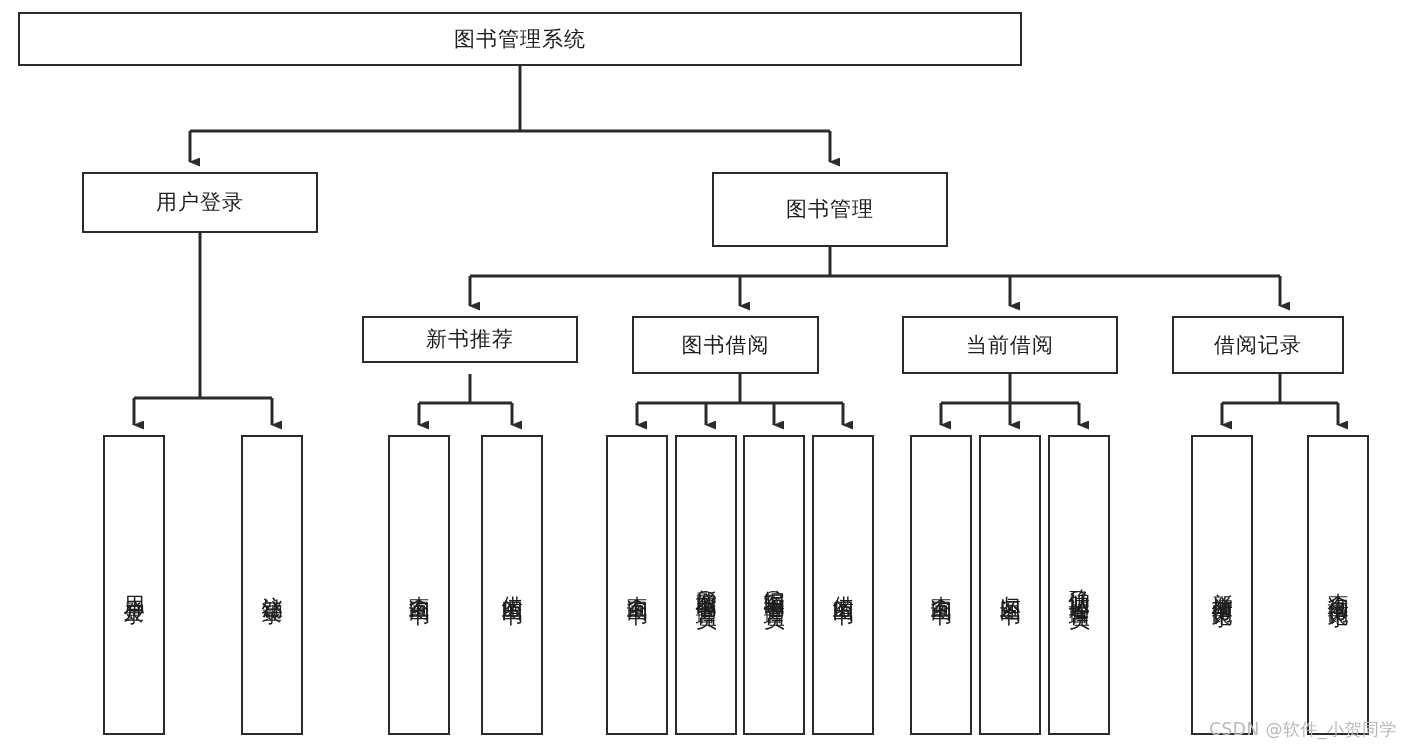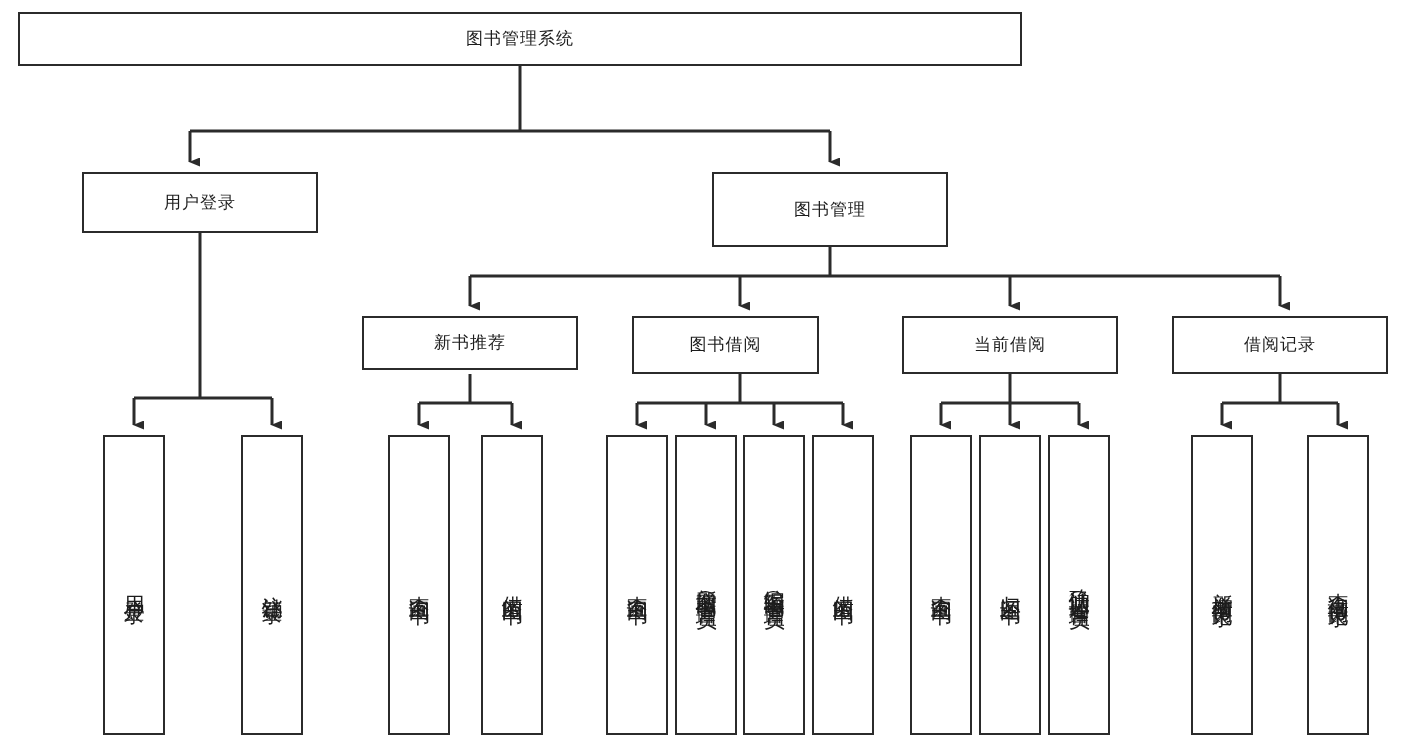--- a/index.html
+++ b/index.html
@@ -30,21 +30,21 @@
     background: #ffffff;
     border: 2px solid #2b2b2b;
     display: flex;
     align-items: center;
     justify-content: center;
     text-align: center;
     color: #1c1c1c;
     z-index: 2;
   }
   .node-label {
-    font-size: 17px;
+    font-size: 21px;
     line-height: 1.25;
     letter-spacing: 1px;
     white-space: nowrap;
   }
   .node.vertical {
     align-items: center;
     justify-content: center;
   }
   .node.vertical .node-label {
     writing-mode: vertical-rl;
@@ -125,30 +125,30 @@
     <span class="node-label">图书管理系统</span>
   </div>
 
   <div class="node" style="left:82px; top:172px; width:236px; height:61px;">
     <span class="node-label">用户登录</span>
   </div>
   <div class="node" style="left:712px; top:172px; width:236px; height:75px;">
     <span class="node-label">图书管理</span>
   </div>
 
-  <div class="node" style="left:362px; top:316px; width:216px; height:54px;">
+  <div class="node" style="left:362px; top:316px; width:216px; height:47px;">
     <span class="node-label">新书推荐</span>
   </div>
   <div class="node" style="left:632px; top:316px; width:187px; height:58px;">
     <span class="node-label">图书借阅</span>
   </div>
   <div class="node" style="left:902px; top:316px; width:216px; height:58px;">
     <span class="node-label">当前借阅</span>
   </div>
-  <div class="node" style="left:1172px; top:316px; width:216px; height:58px;">
+  <div class="node" style="left:1172px; top:316px; width:172px; height:58px;">
     <span class="node-label">借阅记录</span>
   </div>
 
   <div class="node vertical" style="left:103px; top:435px; width:62px; height:300px;">
     <span class="node-label">用户登录</span>
   </div>
   <div class="node vertical" style="left:241px; top:435px; width:62px; height:300px;">
     <span class="node-label">注销登录</span>
   </div>
 
@@ -182,14 +182,15 @@
     <span class="node-label">确认归还（管理员）</span>
   </div>
 
   <div class="node vertical" style="left:1191px; top:435px; width:62px; height:300px;">
     <span class="node-label">新增借阅记录</span>
   </div>
   <div class="node vertical" style="left:1307px; top:435px; width:62px; height:300px;">
     <span class="node-label">查询借阅记录</span>
   </div>
 
+  <div id="watermark">CSDN @软件_小贺同学</div>
 
 </div>
 
 </body></html>

